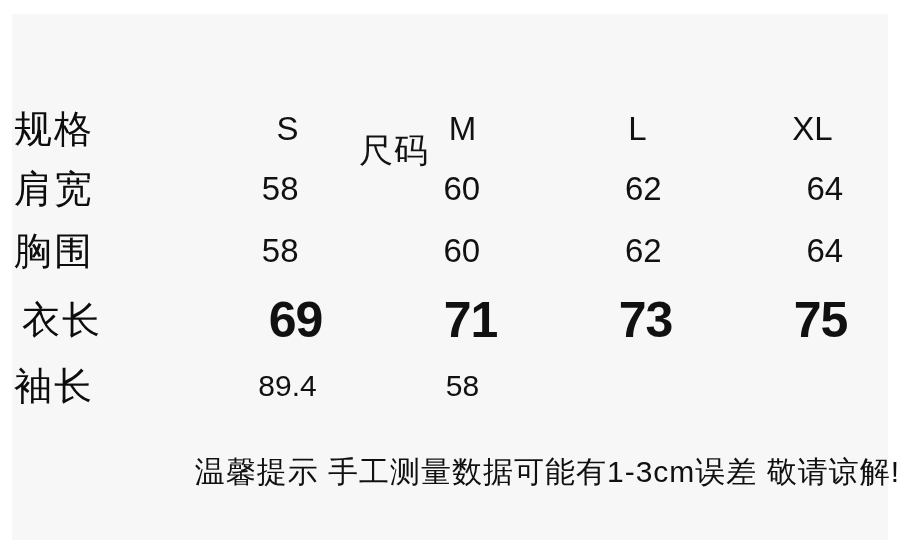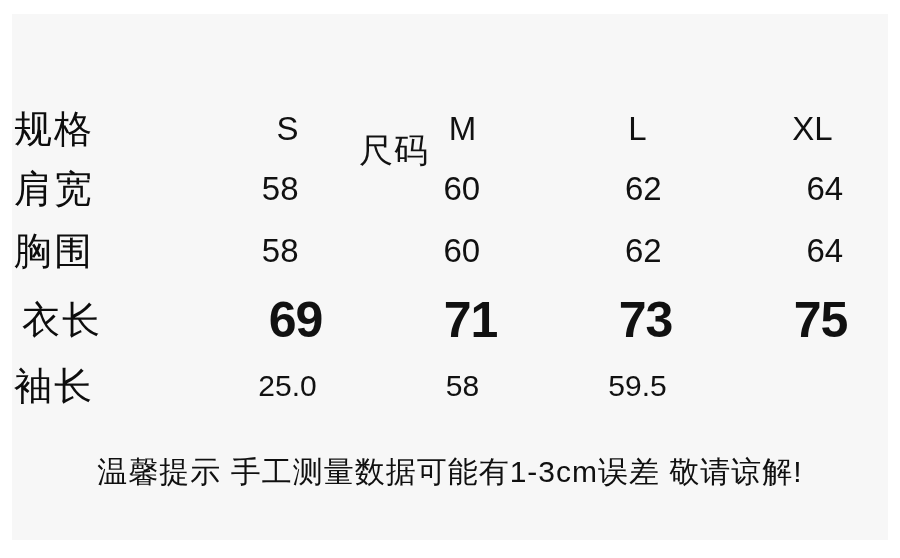--- a/index.html
+++ b/index.html
@@ -100,21 +100,21 @@
   }
 
   .row-small { height: 56px; }
   .row-small .cell { font-size: 30px; }
 
   .footnote {
     position: absolute;
     left: 0;
     top: 452px;
     width: 900px;
-    text-align: center;
+    text-align: right;
     font-size: 30px;
     color: #101010;
     letter-spacing: 1px;
     white-space: nowrap;
     overflow: hidden;
     height: 36px;
   }
 </style>
 </head>
 <body>
@@ -158,21 +158,20 @@
     <div class="row row-big">
       <div class="rowlabel">衣长</div>
       <div class="cell">69</div>
       <div class="cell">71</div>
       <div class="cell">73</div>
       <div class="cell">75</div>
     </div>
 
     <div class="row row-small">
       <div class="rowlabel">袖长</div>
-      <div class="cell">25.0</div>
+      <div class="cell">89.4</div>
       <div class="cell">58</div>
-      <div class="cell">59.5</div>
     </div>
 
   </div>
 
   <div class="footnote">温馨提示 手工测量数据可能有1-3cm误差 敬请谅解!</div>
 </div>
 
 </body></html>

